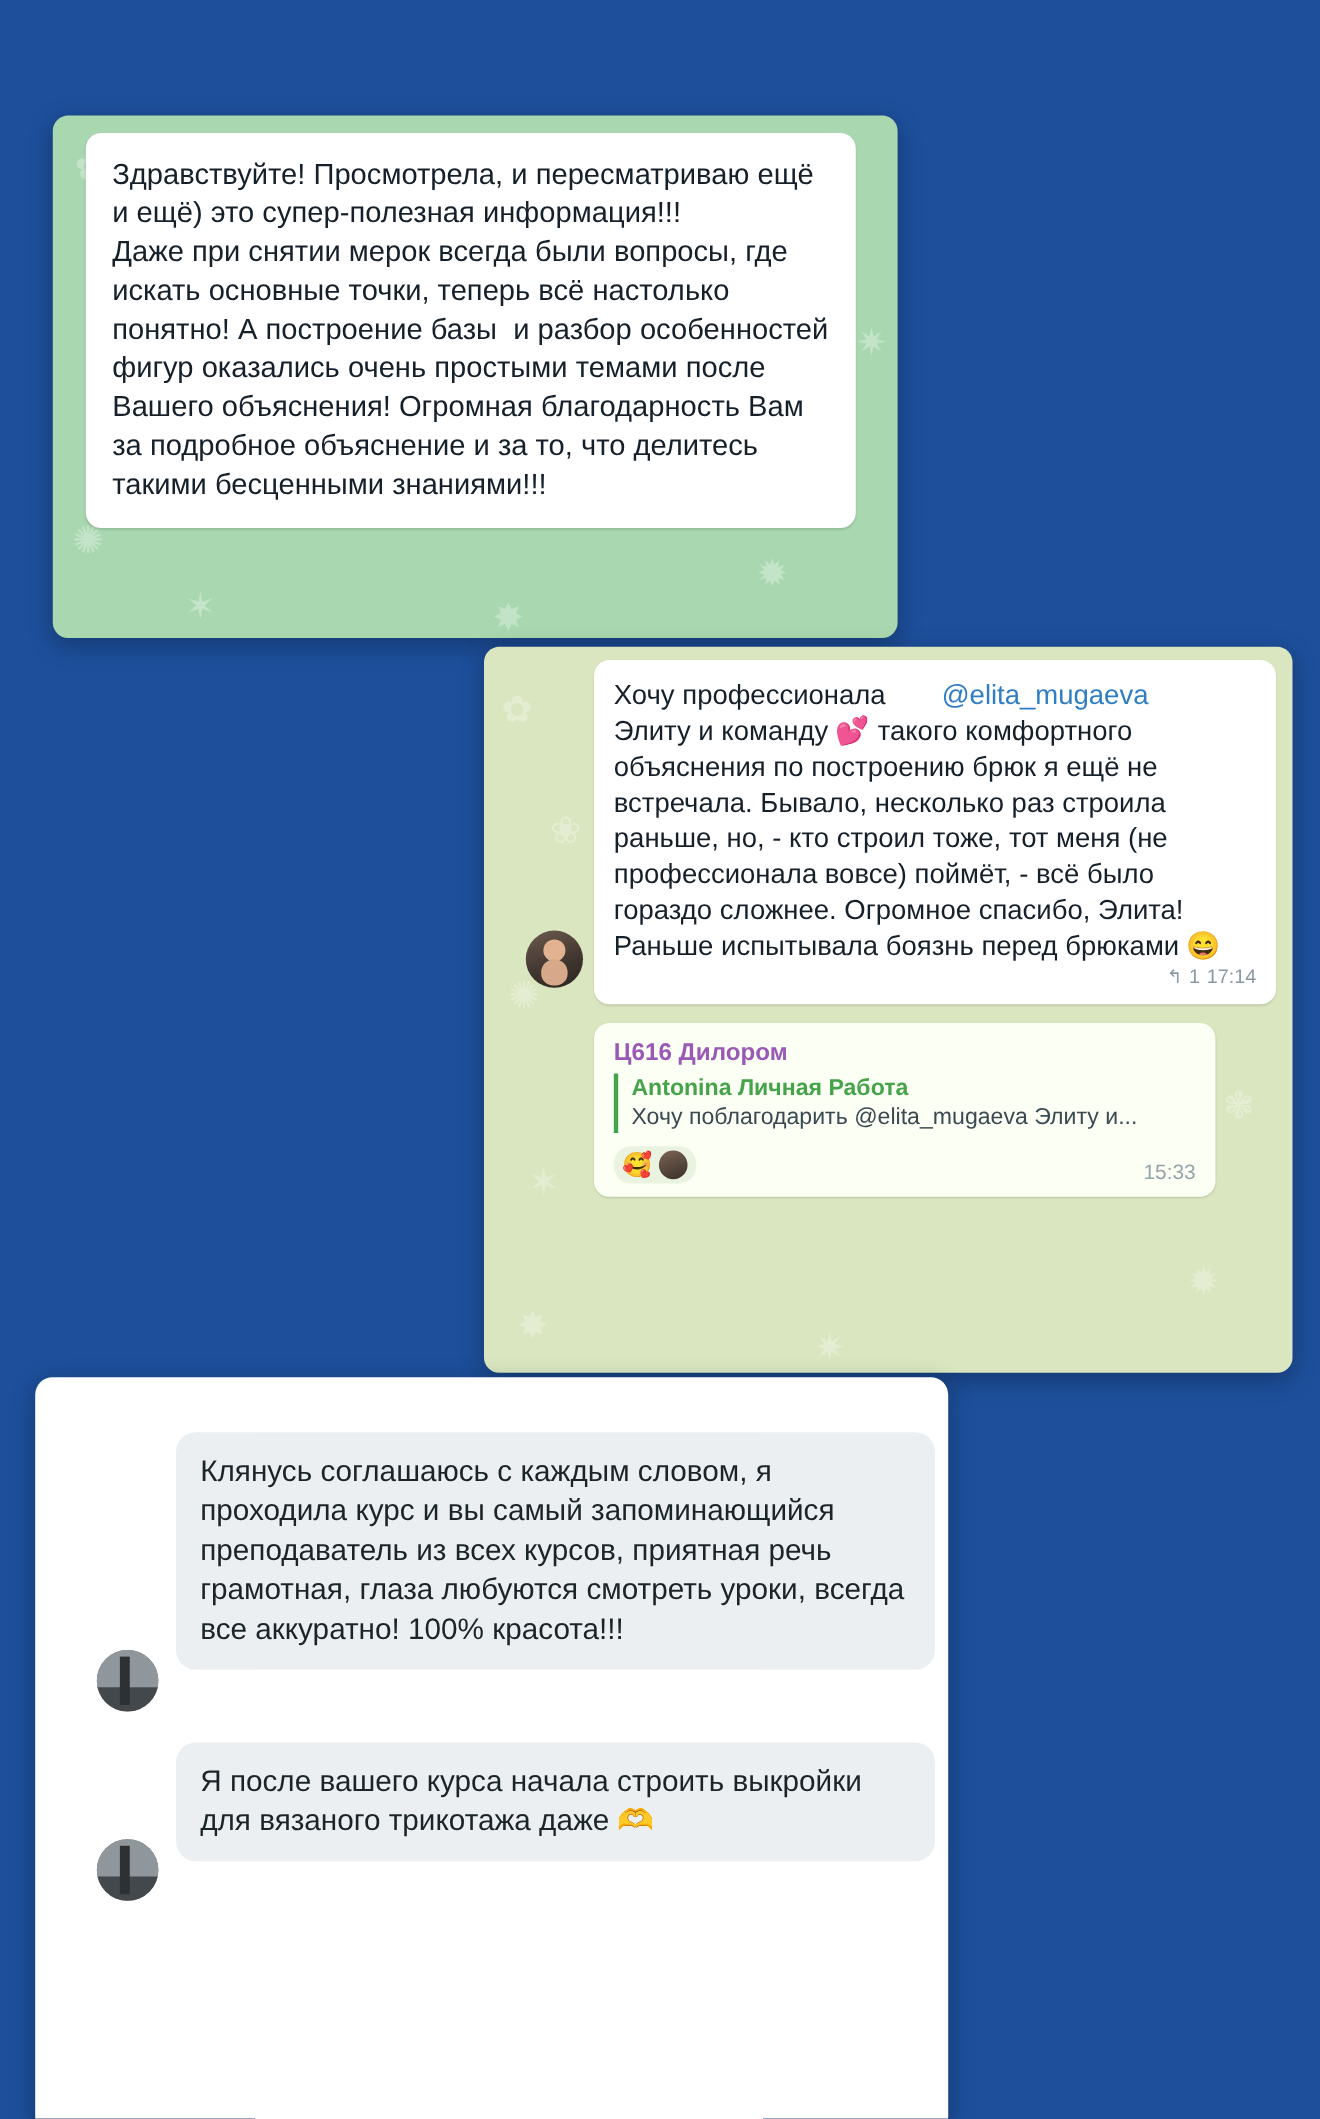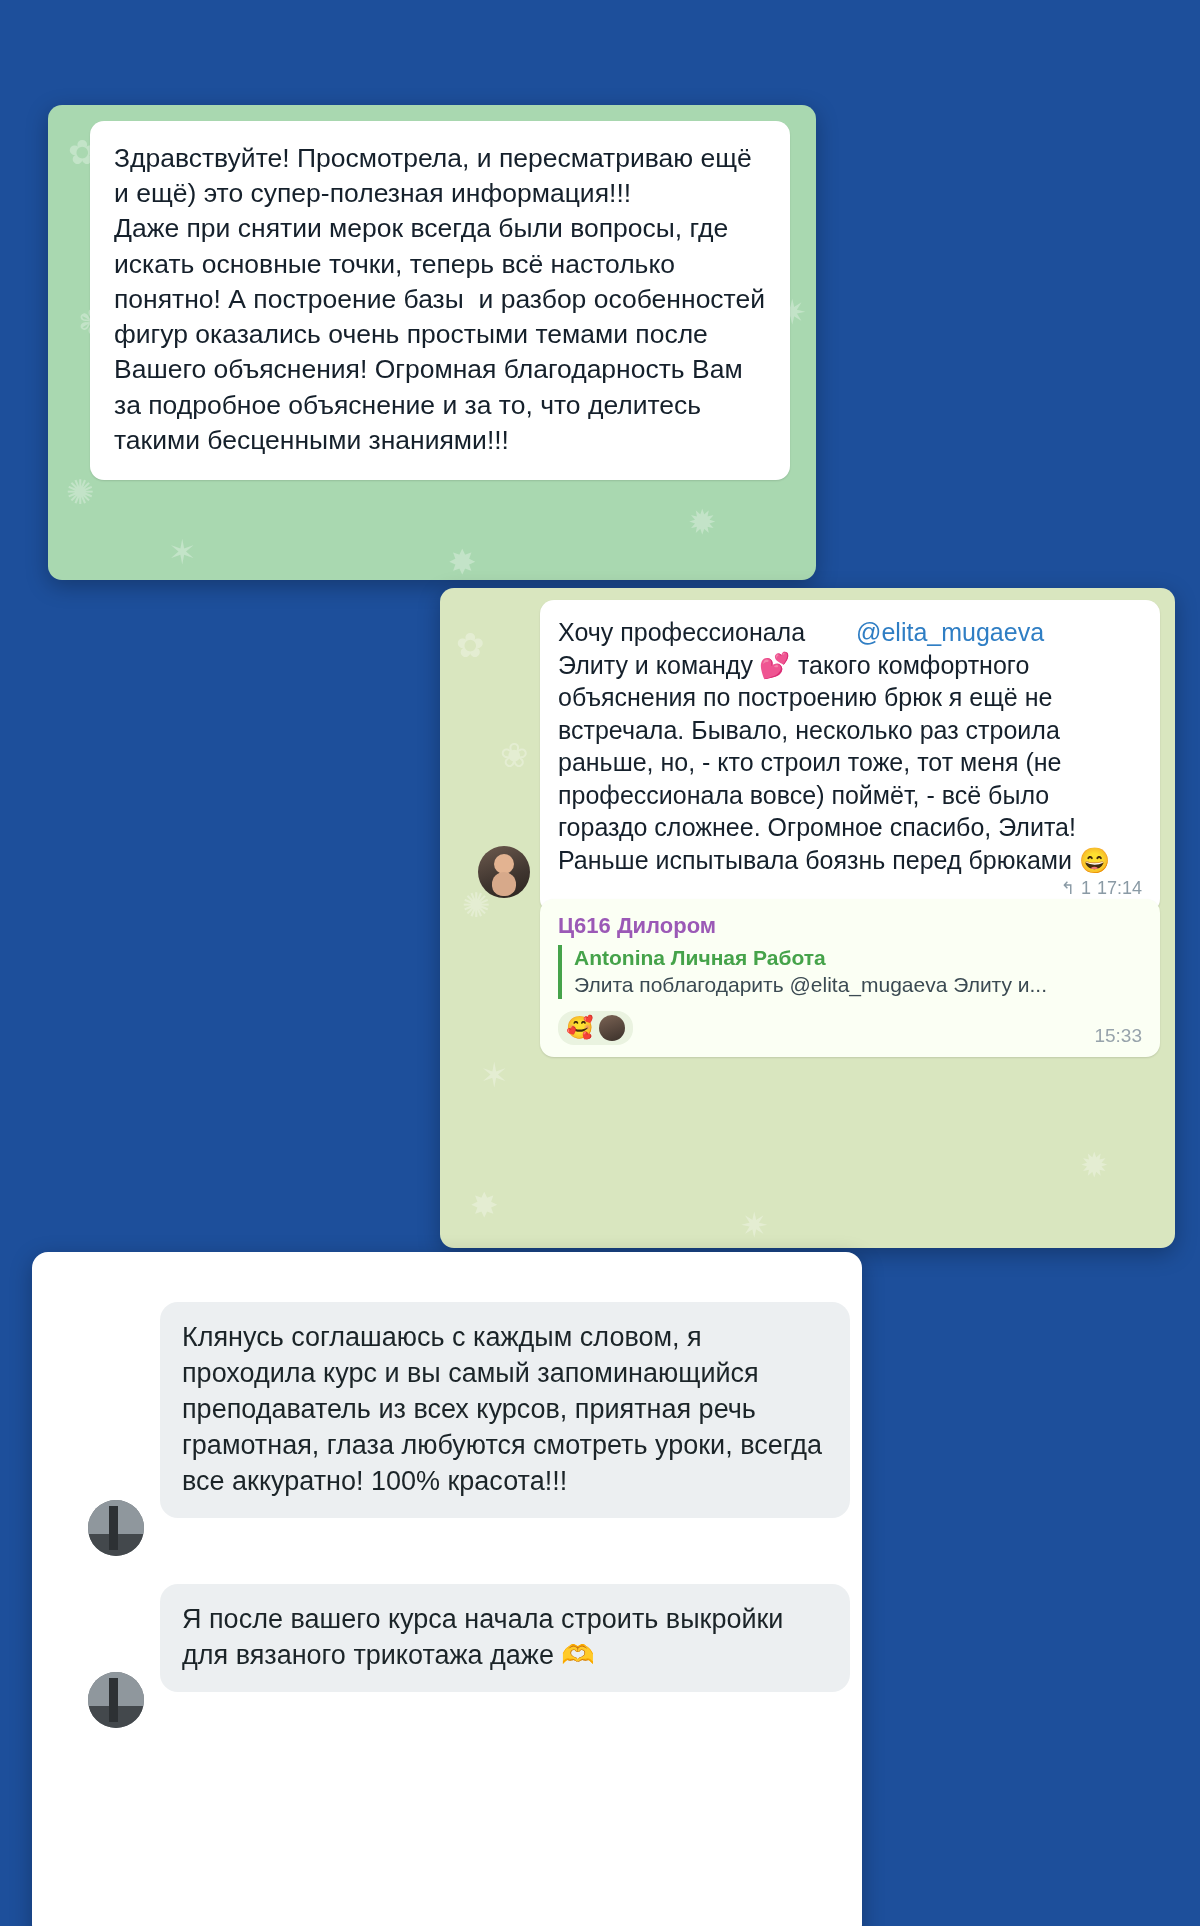--- a/index.html
+++ b/index.html
@@ -52,21 +52,21 @@
     box-shadow: 0 1px 2px rgba(0,0,0,0.12);
   }
   .msg-text {
     font-size: 26.5px;
     line-height: 1.33;
     color: #15202b;
     white-space: pre-wrap;
   }
 
   #bubble1 {
-    left: 42px;
+    left: 30px;
     top: 16px;
     width: 700px;
     padding: 20px 24px 22px 24px;
     box-sizing: border-box;
   }
 
   
   #shot2 {
     left: 440px;
     top: 588px;
@@ -123,22 +123,22 @@
     width: 20px; height: 20px;
     border-radius: 50%;
     background: #e3b391;
   }
 
   #avatar2 { left: 38px; top: 258px; }
 
   #bubble3 {
     position: absolute;
     left: 100px;
-    top: 311px;
-    width: 620px;
+    top: 342px;
+    width: 565px;
     background: #fbfff4;
     border-radius: 14px;
     padding: 14px 10px 12px 18px;
     box-sizing: border-box;
     box-shadow: 0 1px 2px rgba(0,0,0,0.12);
   }
   .sender-name {
     font-size: 22px;
     font-weight: bold;
     color: #9b59b6;
@@ -274,21 +274,21 @@
       <span>17:14</span>
     </div>
   </div>
 
   <div class="avatar face" id="avatar2"></div>
 
   <div id="bubble3">
     <div class="sender-name">Ц616 Дилором</div>
     <div class="quote">
       <div class="quote-author">Antonina Личная Работа</div>
-      <div class="quote-text">Элита поблагодарить @elita_mugaeva Элиту и...</div>
+      <div class="quote-text">Хочу поблагодарить @elita_mugaeva Элиту и...</div>
     </div>
     <div class="reaction-row">
       <div class="reaction-pill">
         <span>🥰</span>
         <span class="reaction-avatar"></span>
       </div>
     </div>
     <div class="time-right">15:33</div>
   </div>
 </div>

